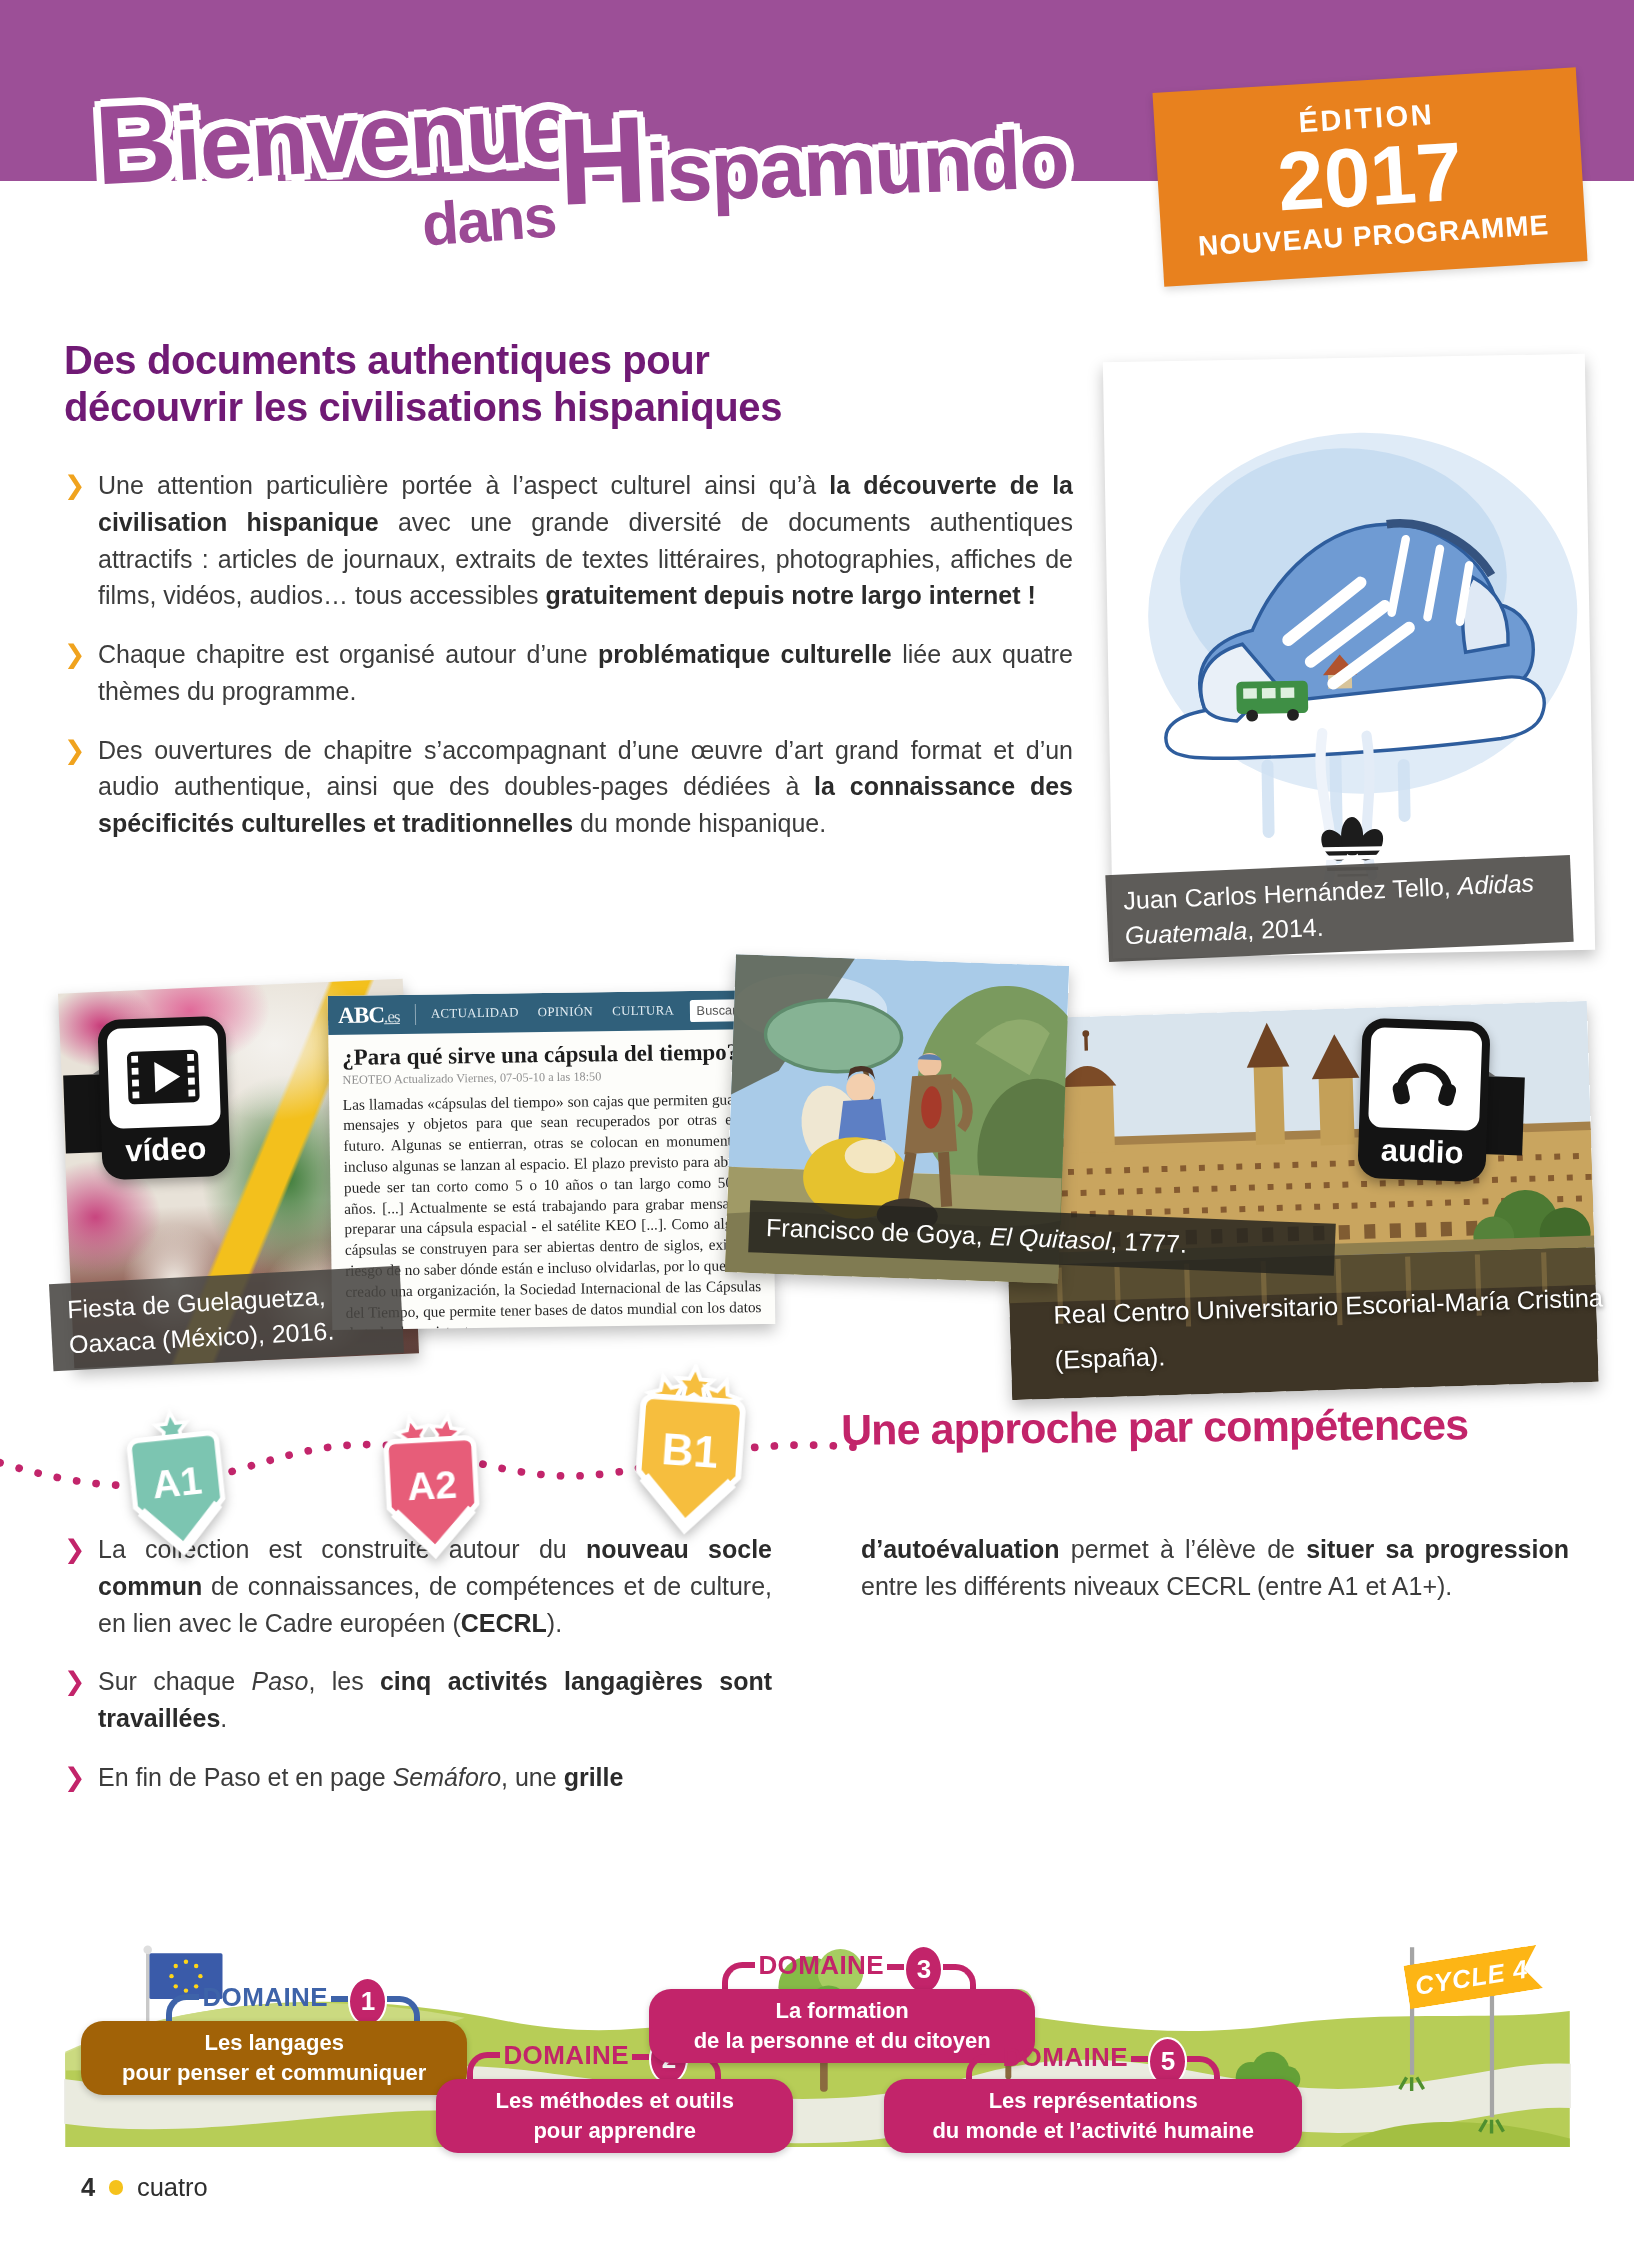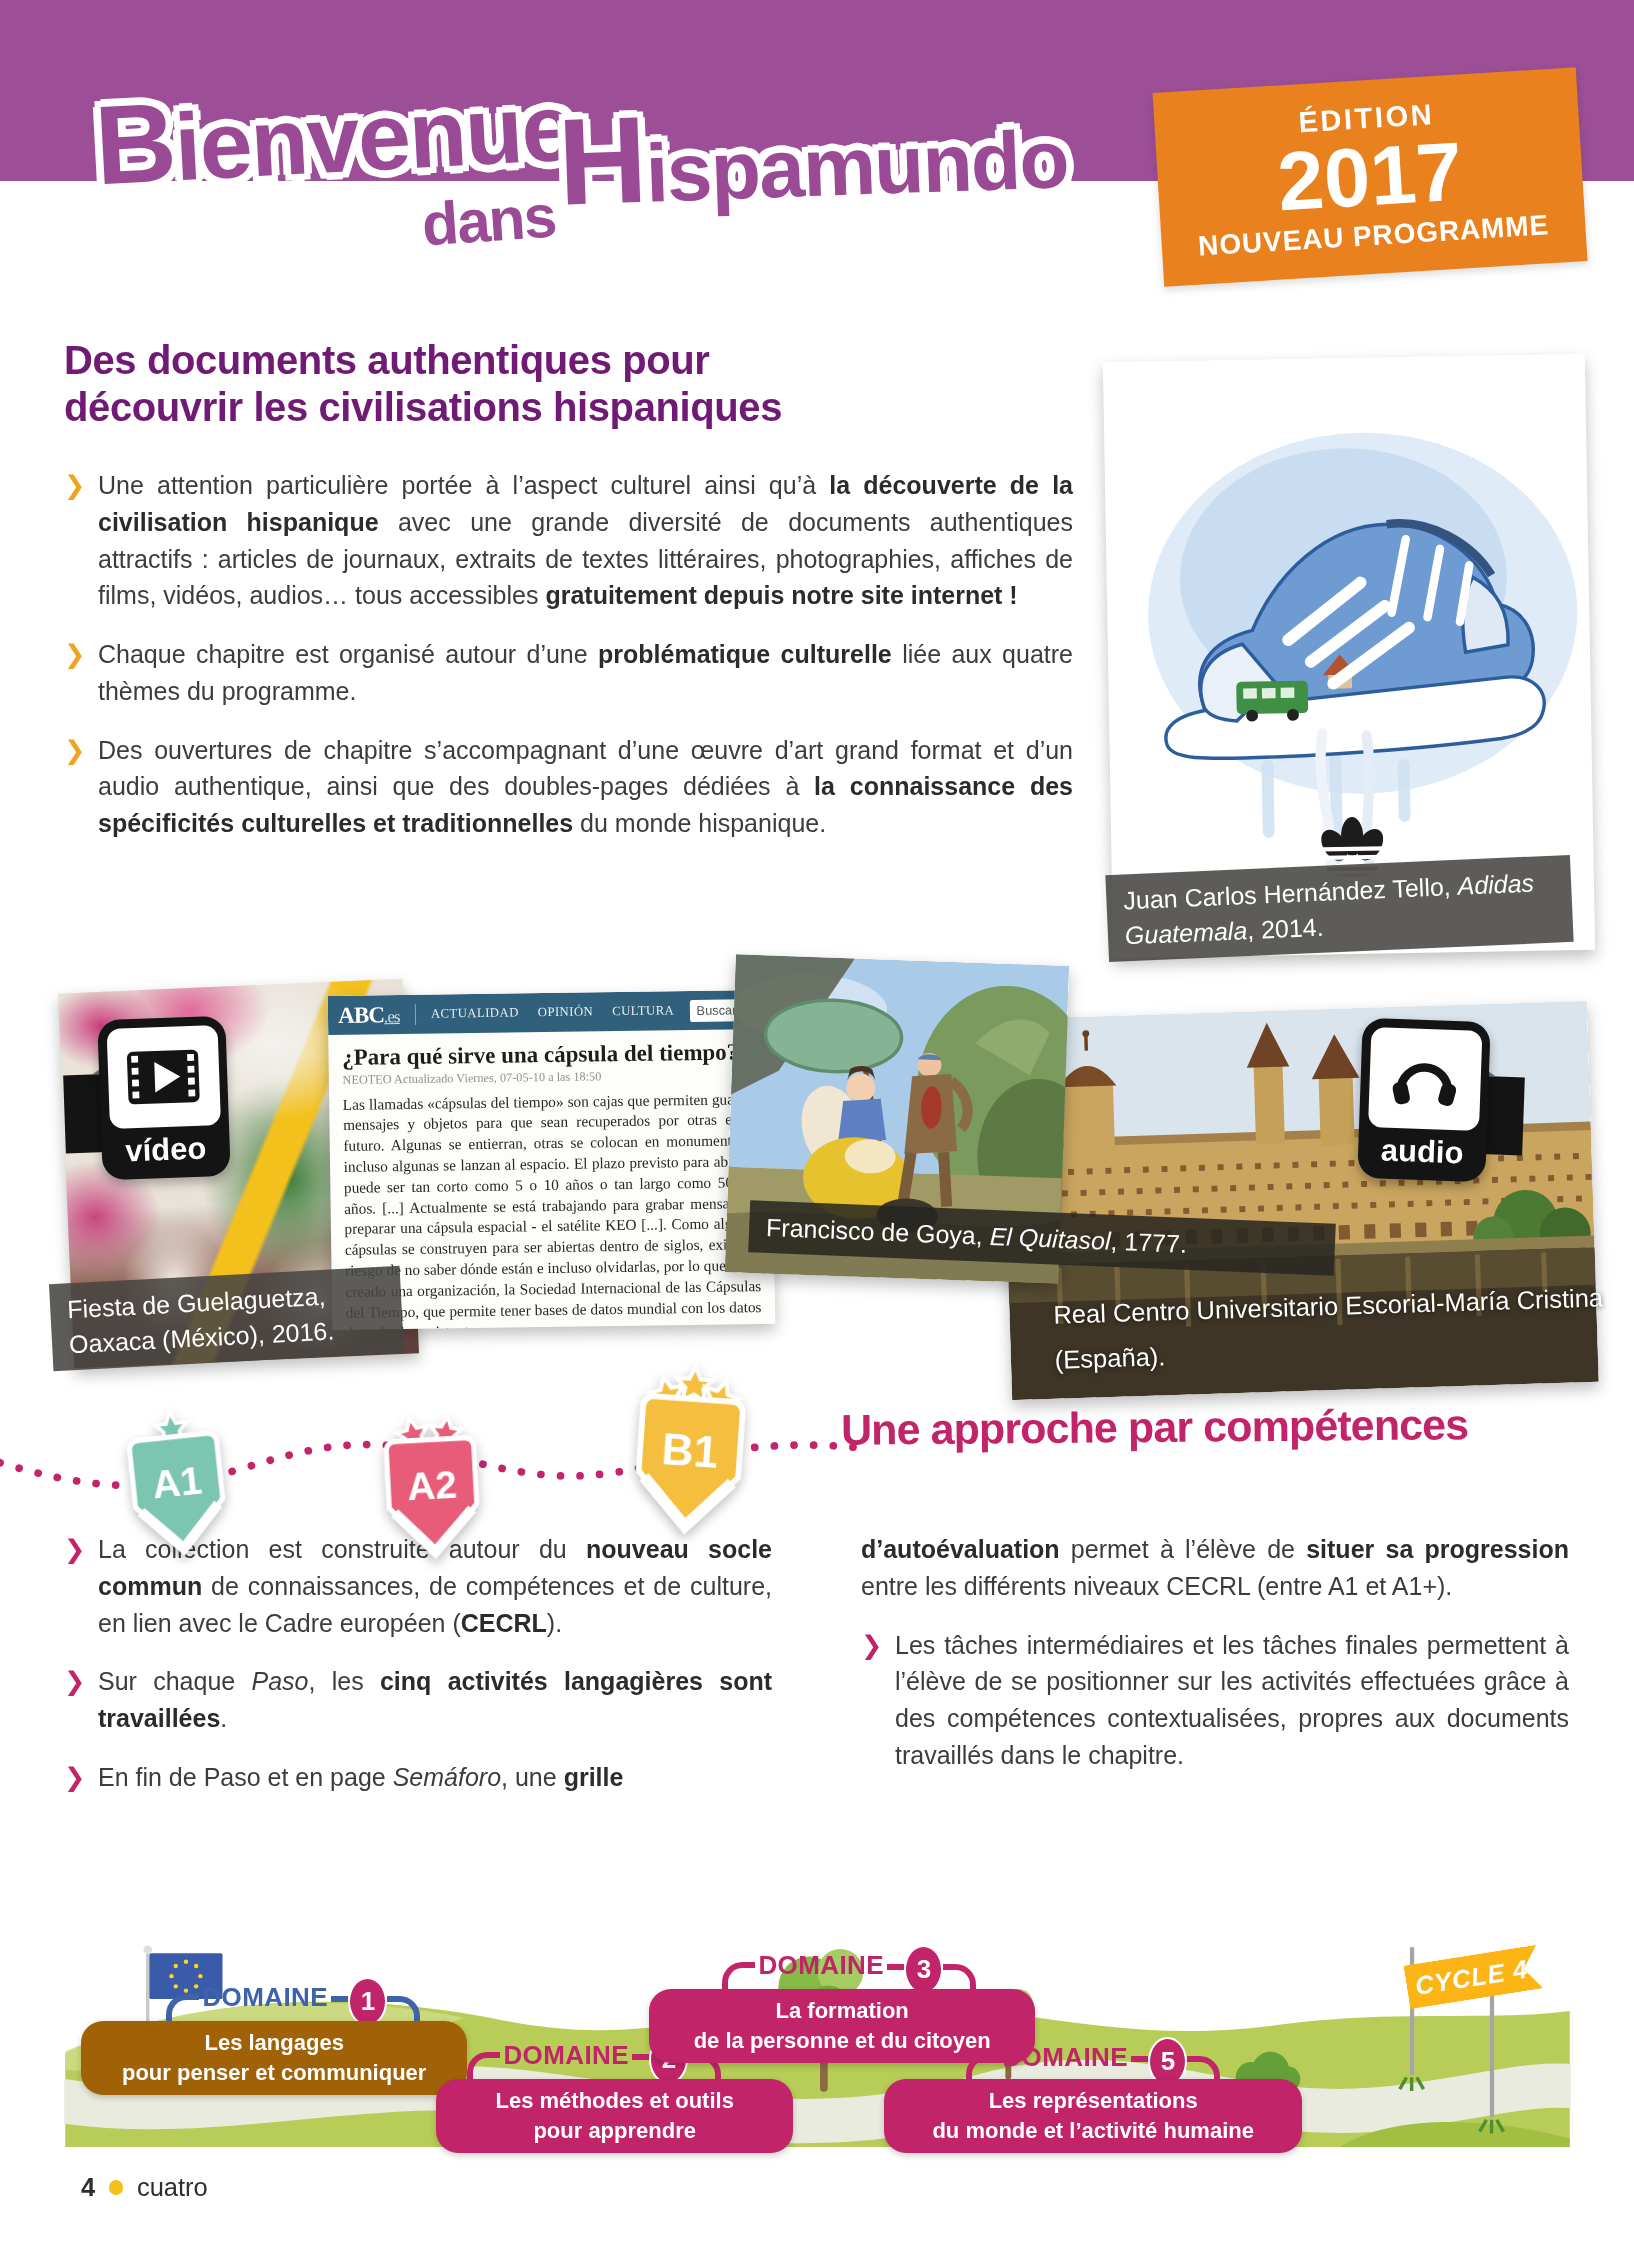--- a/index.html
+++ b/index.html
@@ -148,21 +148,21 @@
   <div class="eb-l1">ÉDITION</div>
   <div class="eb-year">2017</div>
   <div class="eb-l3">NOUVEAU PROGRAMME</div>
 </div>
 
 <div class="abs doc-heading">
   <div>Des documents authentiques pour</div>
   <div>découvrir les civilisations hispaniques</div>
 </div>
 <div class="abs bullets orange" style="left:64px;top:467px;">
-  <div class="bullet">Une attention particulière portée à l’aspect culturel ainsi qu’à <b>la découverte de la civilisation hispanique</b> avec une grande diversité de documents authentiques attractifs : articles de journaux, extraits de textes littéraires, photographies, affiches de films, vidéos, audios… tous accessibles <b>gratuitement depuis notre site internet !</b></div>
+  <div class="bullet">Une attention particulière portée à l’aspect culturel ainsi qu’à <b>la découverte de la civilisation hispanique</b> avec une grande diversité de documents authentiques attractifs : articles de journaux, extraits de textes littéraires, photographies, affiches de films, vidéos, audios… tous accessibles <b>gratuitement depuis notre largo internet !</b></div>
   <div class="bullet">Chaque chapitre est organisé autour d’une <b>problématique culturelle</b> liée aux quatre thèmes du programme.</div>
   <div class="bullet">Des ouvertures de chapitre s’accompagnant d’une œuvre d’art grand format et d’un audio authentique, ainsi que des doubles-pages dédiées à <b>la connaissance des spécificités culturelles et traditionnelles</b> du monde hispanique.</div>
 </div>
 
 <div class="abs shoe-card photo">
   <svg width="482" height="596" viewBox="0 0 566 700">
     <ellipse cx="300" cy="300" rx="252" ry="212" fill="#d4e4f4" opacity=".75"></ellipse>
     <ellipse cx="278" cy="258" rx="192" ry="152" fill="#bcd6ee" opacity=".65"></ellipse>
     <rect x="178" y="470" width="14" height="92" rx="7" fill="#cfe0f2" opacity=".85"></rect>
     <rect x="258" y="462" width="14" height="132" rx="7" fill="#cfe0f2" opacity=".85"></rect>
@@ -363,21 +363,20 @@
 </svg>
 
 <div class="abs comp-heading">Une approche par compétences</div>
 <div class="abs col col-left bullets pink">
   <div class="bullet">La collection est construite autour du <b>nouveau socle commun</b> de connaissances, de compétences et de culture, en lien avec le Cadre européen (<b>CECRL</b>).</div>
   <div class="bullet">Sur chaque <i>Paso</i>, les <b>cinq activités langagières sont travaillées</b>.</div>
   <div class="bullet">En fin de Paso et en page <i>Semáforo</i>, une <b>grille</b></div>
 </div>
 <div class="abs col col-right bullets pink">
   <div class="nochev"><b>d’autoévaluation</b> permet à l’élève de <b>situer sa progression</b> entre les différents niveaux CECRL (entre A1 et A1+).</div>
-  <div class="bullet">Les tâches intermédiaires et les tâches finales permettent à l’élève de se positionner sur les activités effectuées grâce à des compétences contextualisées, propres aux documents travaillés dans le chapitre.</div>
 </div>
 
 <svg class="abs scene" width="1507" height="204" viewBox="0 0 1770 240">
   <path d="M0,130 C150,60 340,55 520,92 C700,128 820,60 980,70 C1150,80 1260,120 1430,96 C1560,78 1680,92 1770,80 L1770,240 L0,240 Z" fill="#b7cd57"></path>
   <path d="M0,128 C140,64 320,58 470,88 C380,120 180,150 0,150 Z" fill="#cddb85" opacity=".9"></path>
   <path d="M-10,185 C180,215 360,150 560,178 C760,205 900,232 1080,180 C1260,130 1360,210 1540,196 C1650,187 1720,160 1790,170" fill="none" stroke="#ecece7" stroke-width="52" stroke-linecap="round" opacity=".95"></path>
   <path d="M1500,240 C1560,200 1680,205 1770,230 L1770,240 Z" fill="#a3bf42"></path>
   <g>
     <rect x="888" y="55" width="9" height="120" rx="4" fill="#8a6a3f"></rect>
     <circle cx="875" cy="52" r="36" fill="#85bb47"></circle>

